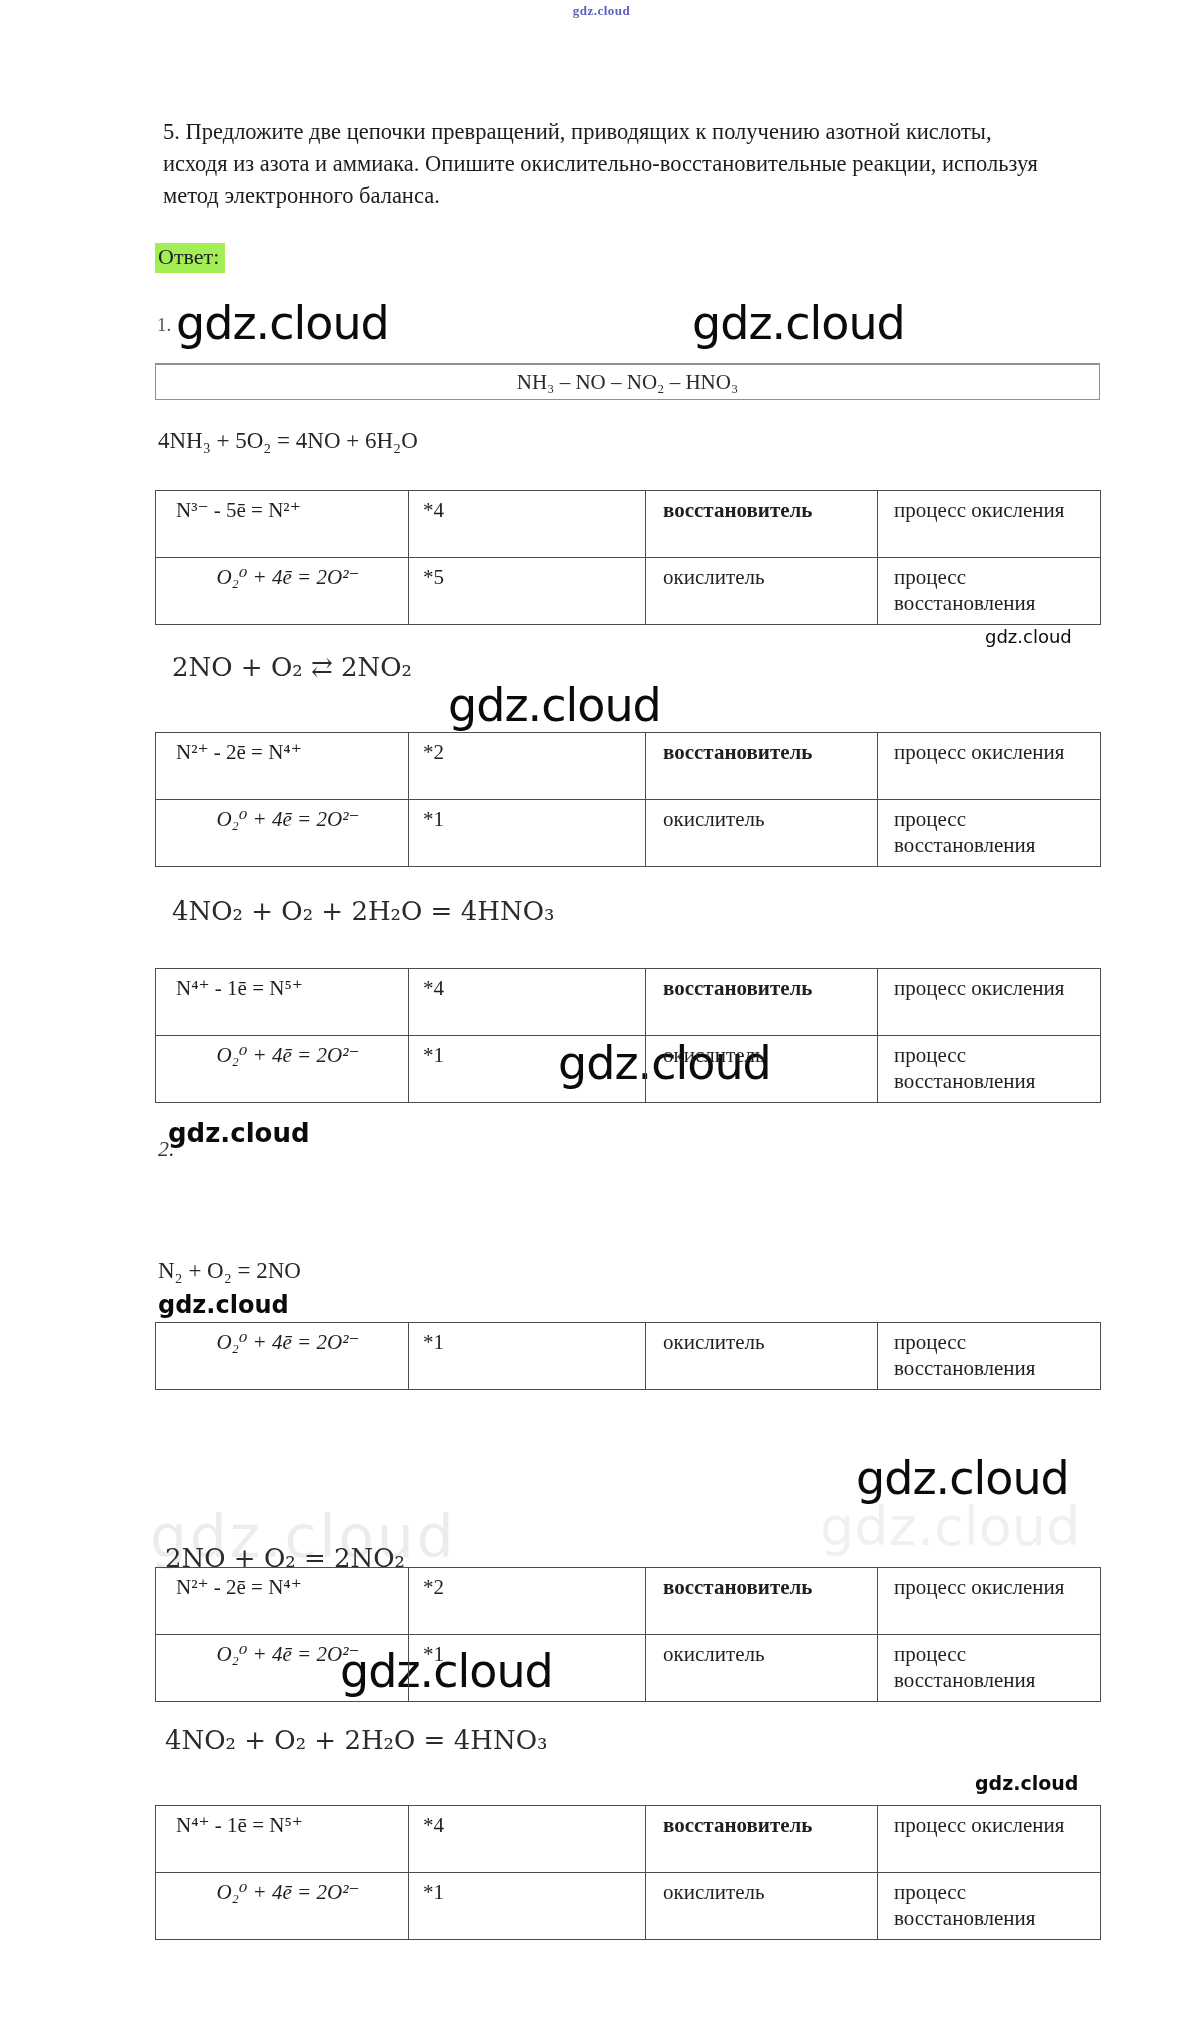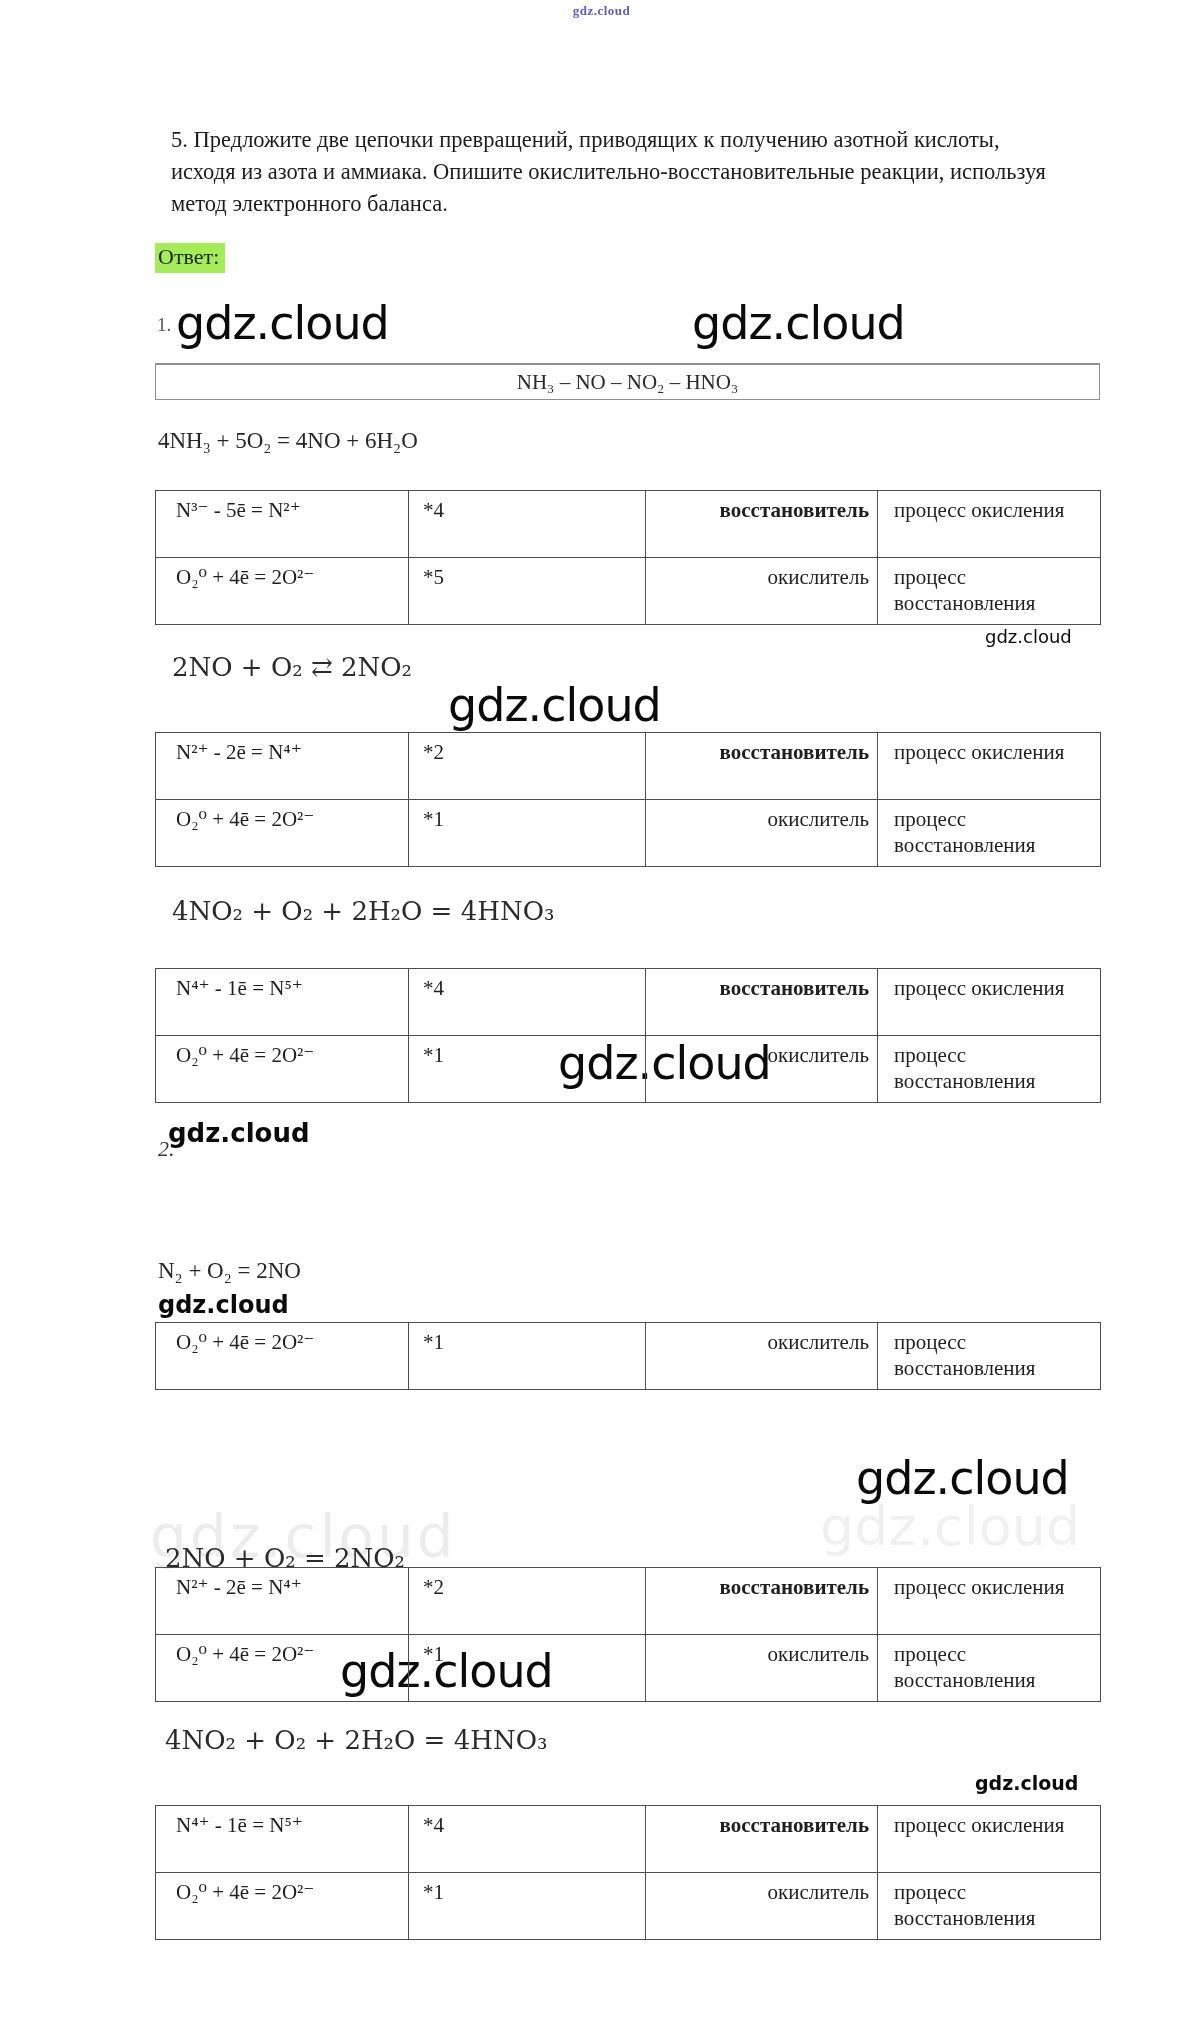--- a/index.html
+++ b/index.html
@@ -20,21 +20,21 @@
   .wm-sm{position:absolute;line-height:1;}
   .wm-sm-1{left:985px;top:628px;font-size:18px;}
   .wm-smb-1{left:168px;top:1120px;font-size:26px;font-weight:bold;}
   .wm-smb-2{left:158px;top:1293px;font-size:24px;font-weight:bold;}
   .wm-sm-2{left:975px;top:1774px;font-size:19px;font-weight:bold;}
   .ghost{position:absolute;font-family:"DejaVu Sans",sans-serif;color:#000;line-height:1;z-index:0;}
   .ghost-1{left:150px;top:1508px;font-size:58px;opacity:.07;letter-spacing:3px;}
   .ghost-2{left:820px;top:1500px;font-size:54px;opacity:.055;}
 
   
-  .task{position:absolute;left:155px;top:108px;width:895px;margin:16px;
+  .task{position:absolute;left:155px;top:108px;width:895px;margin:8px;
         font-size:22.5px;line-height:1.42;color:#1c1c1c;z-index:2;}
   .answer-label{position:absolute;left:155px;top:243px;display:inline-block;
         background:#a3ee55;padding:1px 6px 3px 3px;font-size:22px;color:#222;z-index:2;}
   .sec-num-1{position:absolute;left:157px;top:314px;font-size:19px;color:#555;z-index:2;}
   .sec-num-2{position:absolute;left:158px;top:1136px;font-size:22px;font-style:italic;color:#3a3a3a;z-index:1;}
 
   .chain-box{position:absolute;left:155px;width:943px;height:34px;z-index:2;
         border:1px solid #8f8f8f;border-top-width:2px;background:#fff;
         text-align:center;font-size:21px;line-height:34px;color:#2a2a2a;}
   .chain-1{top:363px;}
@@ -50,24 +50,24 @@
   .eq-4{left:158px;top:1258px;}
   .eq-5{left:165px;top:1543px;}
   .eq-6{left:165px;top:1725px;}
 
   
   .bal-table{position:absolute;left:155px;width:945px;border-collapse:collapse;
         table-layout:fixed;background:transparent;z-index:2;}
   .bal-table td{border:1px solid #4d4d4d;vertical-align:top;
         padding:6px 8px 2px 20px;font-size:21px;height:58px;color:#1f1f1f;line-height:1.25;}
   .bal-table .c-fact{padding-left:14px;}
-  .bal-table .c-role{padding-left:17px;text-align:right;}
+  .bal-table .c-role{padding-left:17px;}
   .bal-table .c-proc{padding-left:16px;}
   .role-bold{font-weight:bold;}
-  .ital{}
+  .ital{font-style:italic;text-align:center;}
   .t1{top:490px;} .t2{top:732px;} .t3{top:968px;}
   .t4{top:1322px;} .t5{top:1567px;} .t6{top:1805px;}
 </style>
 </head>
 <body>
 
 <div class="page">
 
   <span class="ghost ghost-1">gdz.cloud</span>
   <span class="ghost ghost-2">gdz.cloud</span>

